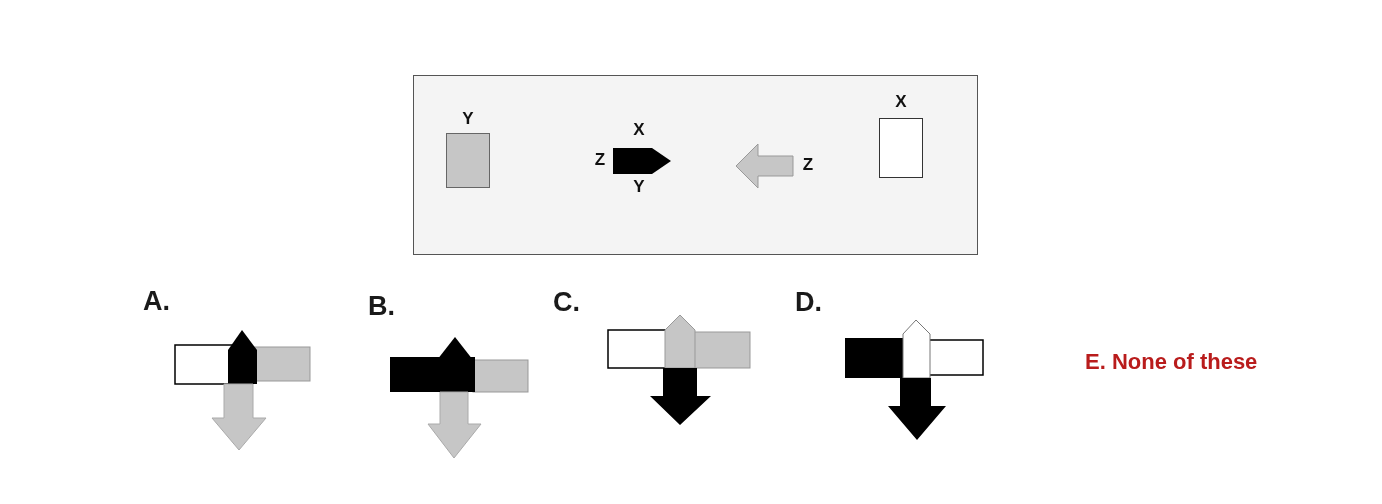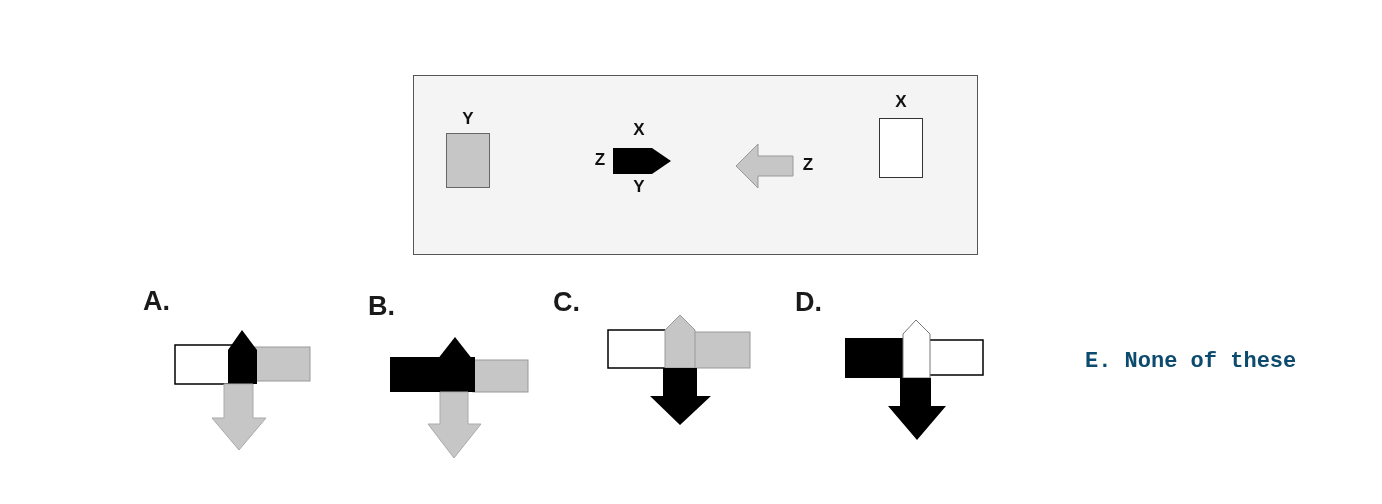--- a/index.html
+++ b/index.html
@@ -10,21 +10,21 @@
   .panel{position:absolute;left:413px;top:75px;width:565px;height:180px;
          background:var(--panel-bg,#f4f4f4);border:1px solid #555;box-sizing:border-box;}
   .panel .lbl{position:absolute;font-weight:bold;font-size:17px;color:#111;text-align:center;}
   .rect-piece{position:absolute;box-sizing:border-box;}
   .piece-y{left:32px;top:57px;width:44px;height:55px;background:var(--gray,#c6c6c6);border:1px solid #666;}
   .piece-x{left:465px;top:42px;width:44px;height:60px;background:var(--white,#fff);border:1px solid #333;}
   .svg-abs{position:absolute;}
 
   
   .opt-label{position:absolute;font-weight:bold;font-size:27px;color:#1a1a1a;cursor:pointer;}
-  .opt-e{position:absolute;left:1085px;top:349px;font-weight:bold;font-size:22px;color:#0c4a6e;cursor:pointer;font-family:Liberation Mono, monospace;}
+  .opt-e{position:absolute;left:1085px;top:349px;font-weight:bold;font-size:22px;color:#b91c1c;cursor:pointer;}
 
   .fig{position:absolute;}
 </style>
 </head>
 <body>
 
 <div class="canvas">
 
   <div class="panel">
 

